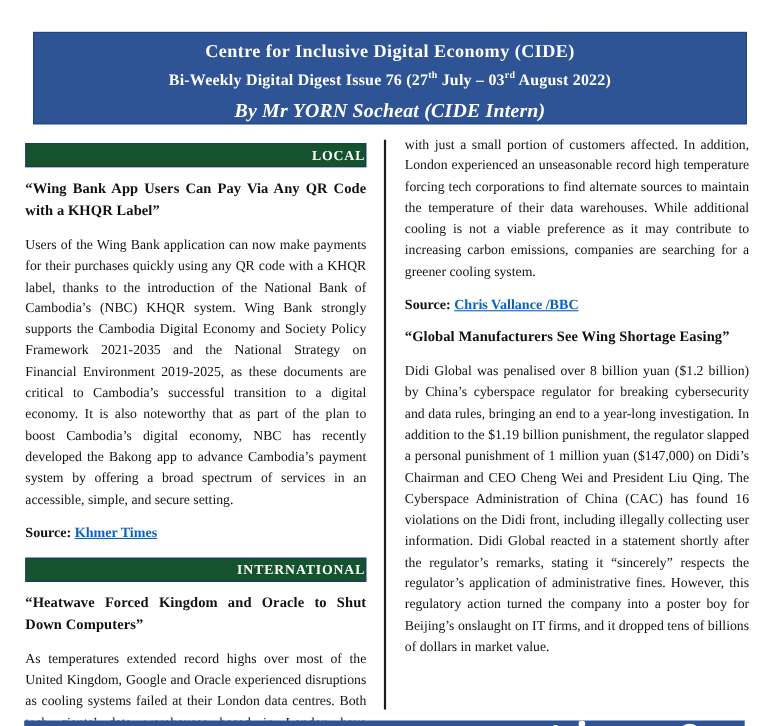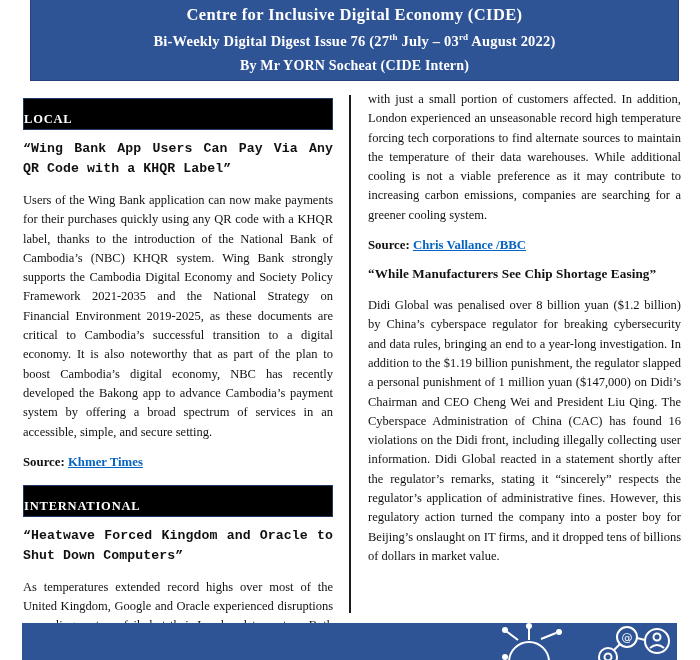--- a/index.html
+++ b/index.html
@@ -4,56 +4,56 @@
 <style>
   html, body { margin:0; padding:0; }
   body {
     width:700px; height:660px;
     background:#ffffff;
     position:relative;
     overflow:hidden;
     font-family:"Liberation Serif", serif;
     color:#111;
   }
-  .page { position:absolute; inset:0; }
+  .page { position:absolute; inset:0;margin-top:32px; }
 
   
   .banner {
     position:absolute; left:30px; top:-3px;
     width:649px; height:84px;
     background:#2F5496;
     border:1px solid #24437C;
     box-sizing:border-box;
     color:#ffffff;
     text-align:center;
   }
   .banner-title  { margin-top:7px;  font-size:16.5px; font-weight:bold; letter-spacing:0.4px; }
   .banner-subtitle { margin-top:8px; font-size:14.5px; font-weight:bold; letter-spacing:0.2px; }
-  .banner-byline { margin-top:8px; font-size:14px; font-weight:bold; letter-spacing:0.2px; }
+  .banner-byline { margin-top:8px; font-size:18px; font-weight:bold; letter-spacing:0.2px;font-style:italic; }
   sup.ord { font-size:9px; vertical-align:super; line-height:0; }
 
   
   .col { position:absolute; }
   .col-left  { left:23px;  top:98px; width:310px; }
   .col-right { left:368px; top:85px; width:313px; }
   .divider {
     position:absolute; left:349px; top:95px;
     width:2px; height:518px; background:#1c1c1c;
   }
 
   .section-bar {
-    background:#000000;
+    background:#14532d;
     border:1px solid #1F3864;
     box-sizing:border-box;
     color:#ffffff;
-    text-align:left;
+    text-align:right;
     font-weight:bold;
     font-size:12.5px;
     letter-spacing:0.8px;
-    padding:13px 0 2px 0;
+    padding:3px 0 2px 0;
   }
   .story-heading {
     margin:9px 0 0 0;
     font-size:13.2px;
     line-height:20px;
     font-weight:bold;
     text-align:justify;
     letter-spacing:0.1px;
   }
   p.body-text {
@@ -69,21 +69,21 @@
     line-height:19px;
   }
   .source-label { font-weight:bold; }
   a.source-link {
     color:#0563C1;
     font-weight:bold;
     text-decoration:underline;
     cursor:pointer;
     text-align:right;
   }
-  .section-bar + .story-heading { margin-top:9px;font-family:Liberation Mono, monospace; }
+  .section-bar + .story-heading { margin-top:9px; }
   .col-left .section-bar.second { margin-top:13px; }
   .col-right p.body-text:first-child { margin-top:5px; }
 
   
   .footer-bar {
     position:absolute; left:22px; top:623px;
     width:655px; height:60px;
     background:#2F5496;
     color:#ffffff;
   }
@@ -116,21 +116,21 @@
     <h2 class="story-heading">“Heatwave Forced Kingdom and Oracle to Shut Down Computers”</h2>
     <p class="body-text">As temperatures extended record highs over most of the United Kingdom, Google and Oracle experienced disruptions as cooling systems failed at their London data centres. Both tech giants’ data warehouses based in London have experienced overheating, which caused cooling system failure that forced some systems to shut down. Fortunately, both companies reported that the problem had been resolved</p>
   </div>
 
   <div class="divider"></div>
 
   <div class="col col-right">
     <p class="body-text">with just a small portion of customers affected. In addition, London experienced an unseasonable record high temperature forcing tech corporations to find alternate sources to maintain the temperature of their data warehouses. While additional cooling is not a viable preference as it may contribute to increasing carbon emissions, companies are searching for a greener cooling system.</p>
     <p class="source-line"><span class="source-label">Source:</span> <a class="source-link">Chris Vallance /BBC</a></p>
 
-    <h2 class="story-heading">“While Manufacturers See Chip Shortage Easing”</h2>
+    <h2 class="story-heading">“Global Manufacturers See Wing Shortage Easing”</h2>
     <p class="body-text">Didi Global was penalised over 8 billion yuan ($1.2 billion) by China’s cyberspace regulator for breaking cybersecurity and data rules, bringing an end to a year-long investigation. In addition to the $1.19 billion punishment, the regulator slapped a personal punishment of 1 million yuan ($147,000) on Didi’s Chairman and CEO Cheng Wei and President Liu Qing. The Cyberspace Administration of China (CAC) has found 16 violations on the Didi front, including illegally collecting user information. Didi Global reacted in a statement shortly after the regulator’s remarks, stating it “sincerely” respects the regulator’s application of administrative fines. However, this regulatory action turned the company into a poster boy for Beijing’s onslaught on IT firms, and it dropped tens of billions of dollars in market value.</p>
   </div>
 
   <footer class="footer-bar">
     <svg class="footer-art" width="260" height="37" viewBox="0 0 260 37" fill="none" xmlns="http://www.w3.org/2000/svg">
 
       <circle cx="88" cy="7" r="3" fill="#ffffff"></circle>
       <line x1="89" y1="8" x2="101" y2="17" stroke="#ffffff" stroke-width="2"></line>
       <circle cx="112" cy="3" r="3" fill="#ffffff"></circle>
       <line x1="112" y1="5" x2="112" y2="17" stroke="#ffffff" stroke-width="2"></line>

